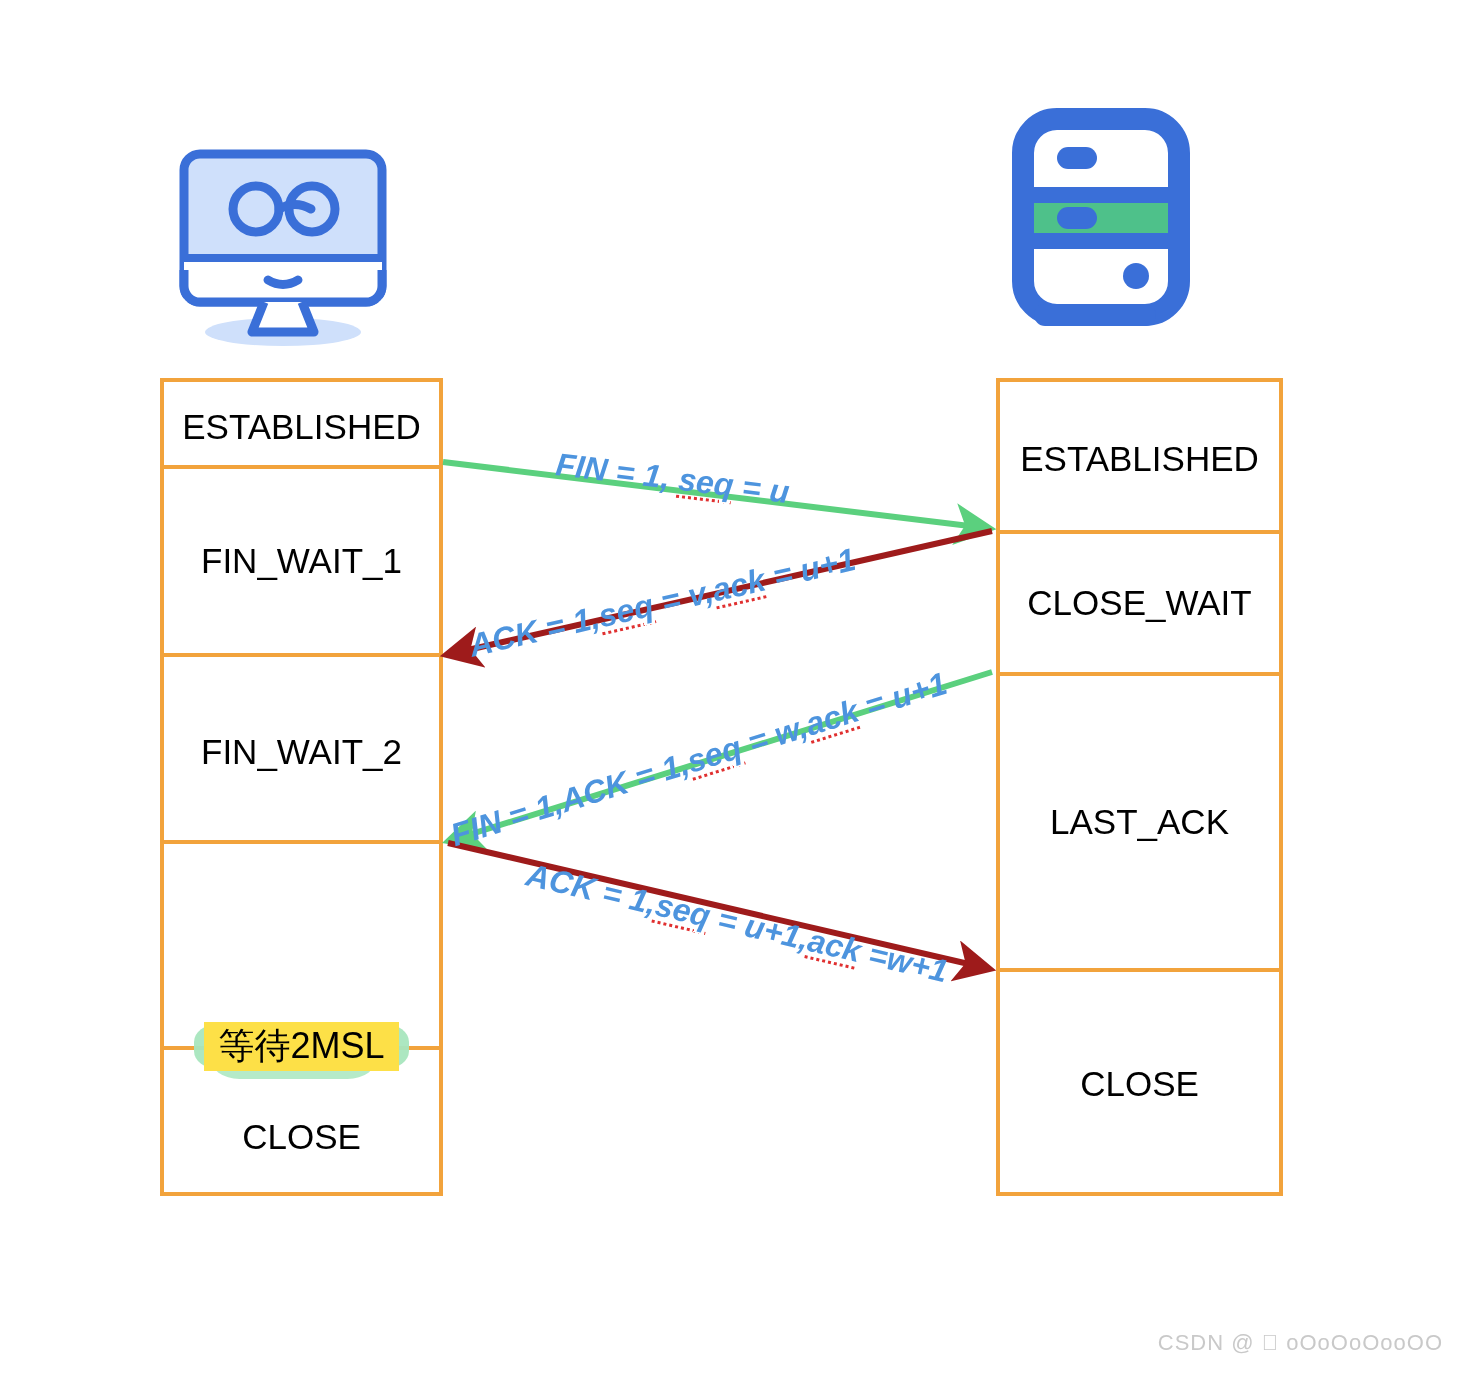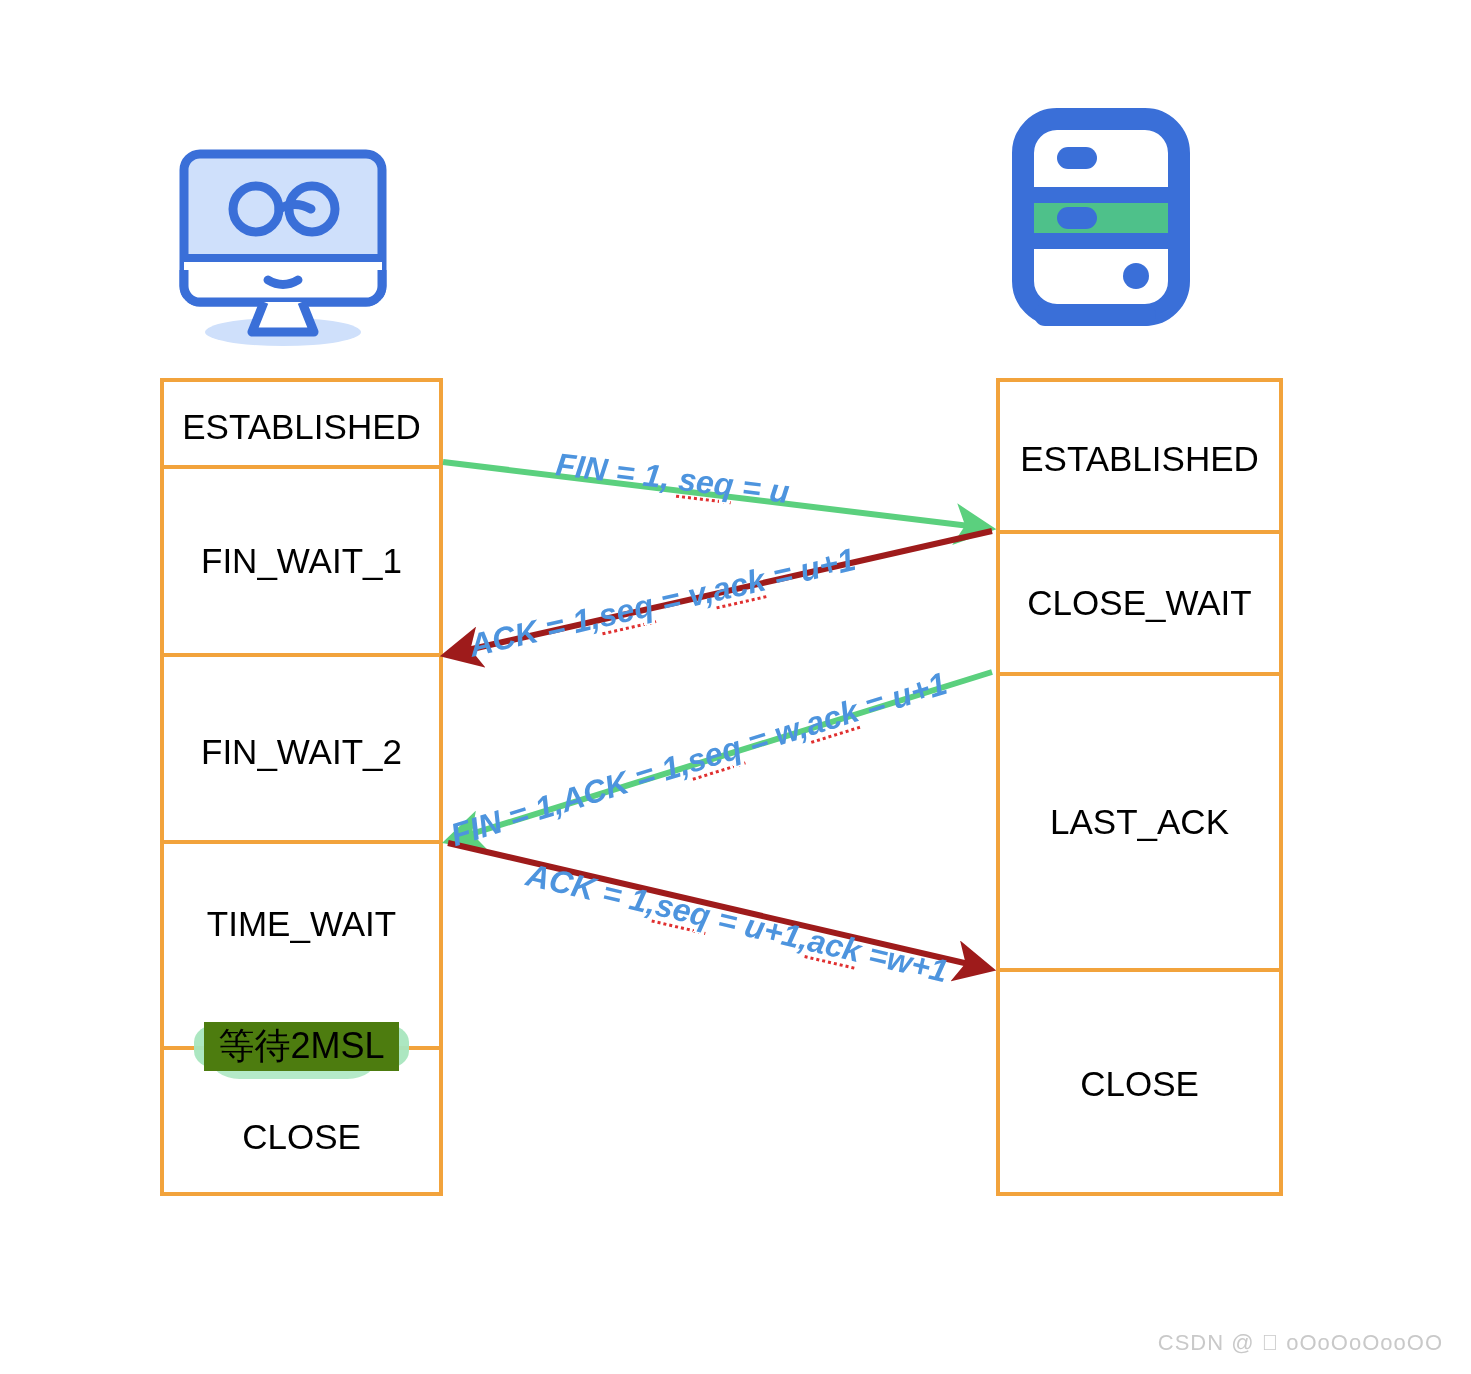--- a/index.html
+++ b/index.html
@@ -101,21 +101,21 @@
   
   #msl-cell {
     position: absolute;
     left: 0; width: 100%;
     display: flex;
     align-items: center;
     justify-content: center;
     z-index: 4;
   }
   #msl-cell .state-label {
-    background: #4d7c0f;
+    background: #fde047;
     padding: 0 14px;
     font-size: 36px;
   }
 
   
   #messages {
     position: absolute;
     left: 0; top: 0;
     width: 1471px; height: 1374px;
     pointer-events: none;
@@ -192,23 +192,20 @@
 
     <div class="state-cell" style="top:6px;height:77px">
       <span class="state-label">ESTABLISHED</span>
     </div>
     <div class="state-cell" style="top:87px;height:184px">
       <span class="state-label tall">FIN_WAIT_1</span>
     </div>
     <div class="state-cell" style="top:275px;height:189px">
       <span class="state-label tall">FIN_WAIT_2</span>
     </div>
-    <div class="state-cell" style="top:462px;height:160px">
-      <span class="state-label tall">TIME_WAIT</span>
-    </div>
 
     <div id="msl-cell" style="top:640px;height:48px">
       <span class="state-label">等待2MSL</span>
     </div>
 
     <div class="state-cell" style="top:700px;height:110px">
       <span class="state-label tall">CLOSE</span>
     </div>
   </div>
 

